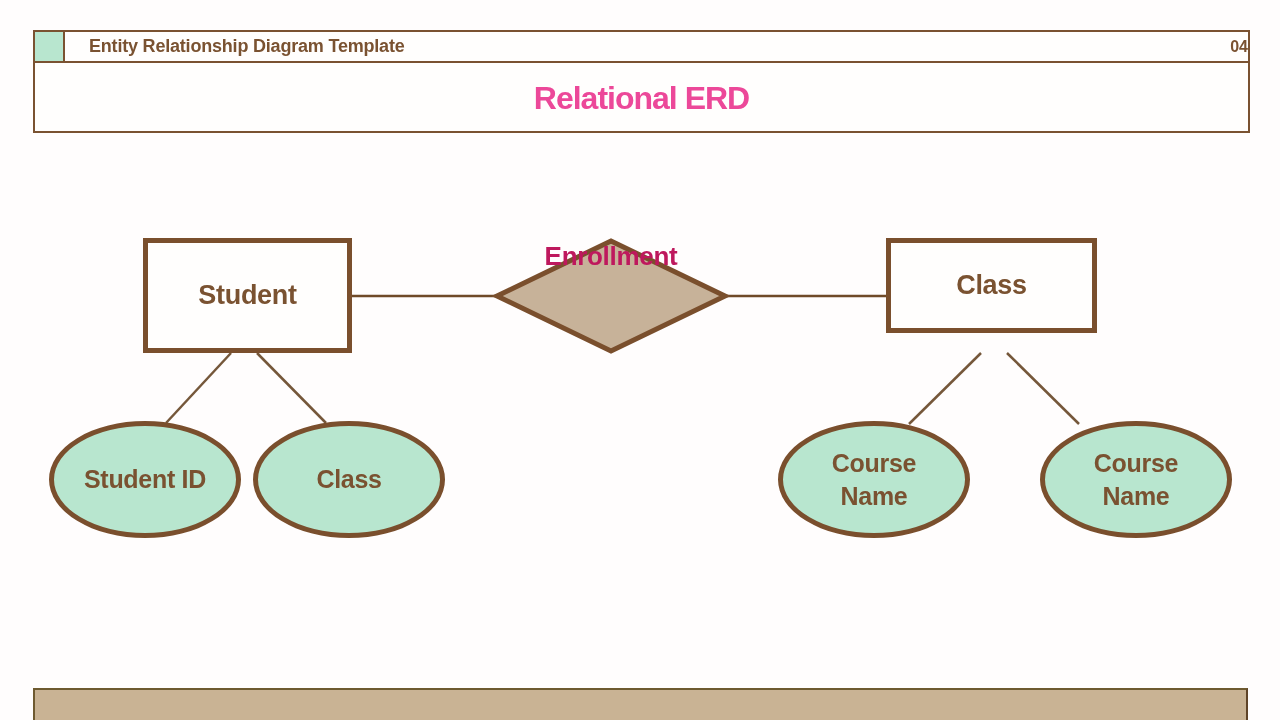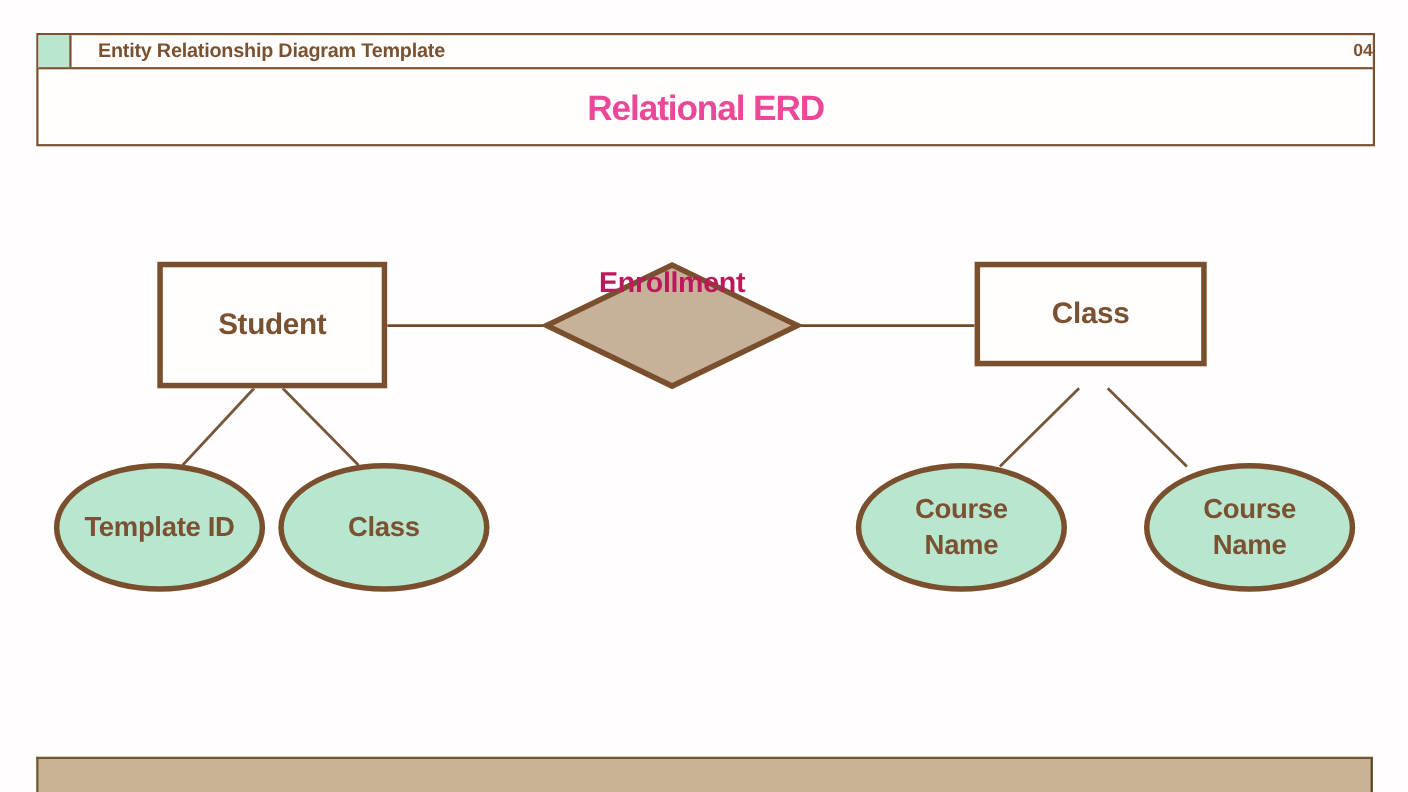--- a/index.html
+++ b/index.html
@@ -158,21 +158,21 @@
 
 <div class="entity-box entity-class">
   <span>Class</span>
 </div>
 
 <div class="relationship-label">
   <span>Enrollment</span>
 </div>
 
 <div class="attr-ellipse attr-student-id">
-  <span class="nowrap">Template ID</span>
+  <span class="nowrap">Student ID</span>
 </div>
 
 <div class="attr-ellipse attr-name">
   <span class="nowrap">Class</span>
 </div>
 
 <div class="attr-ellipse attr-course-code">
   <span class="wrap-narrow">Course Name</span>
 </div>
 

